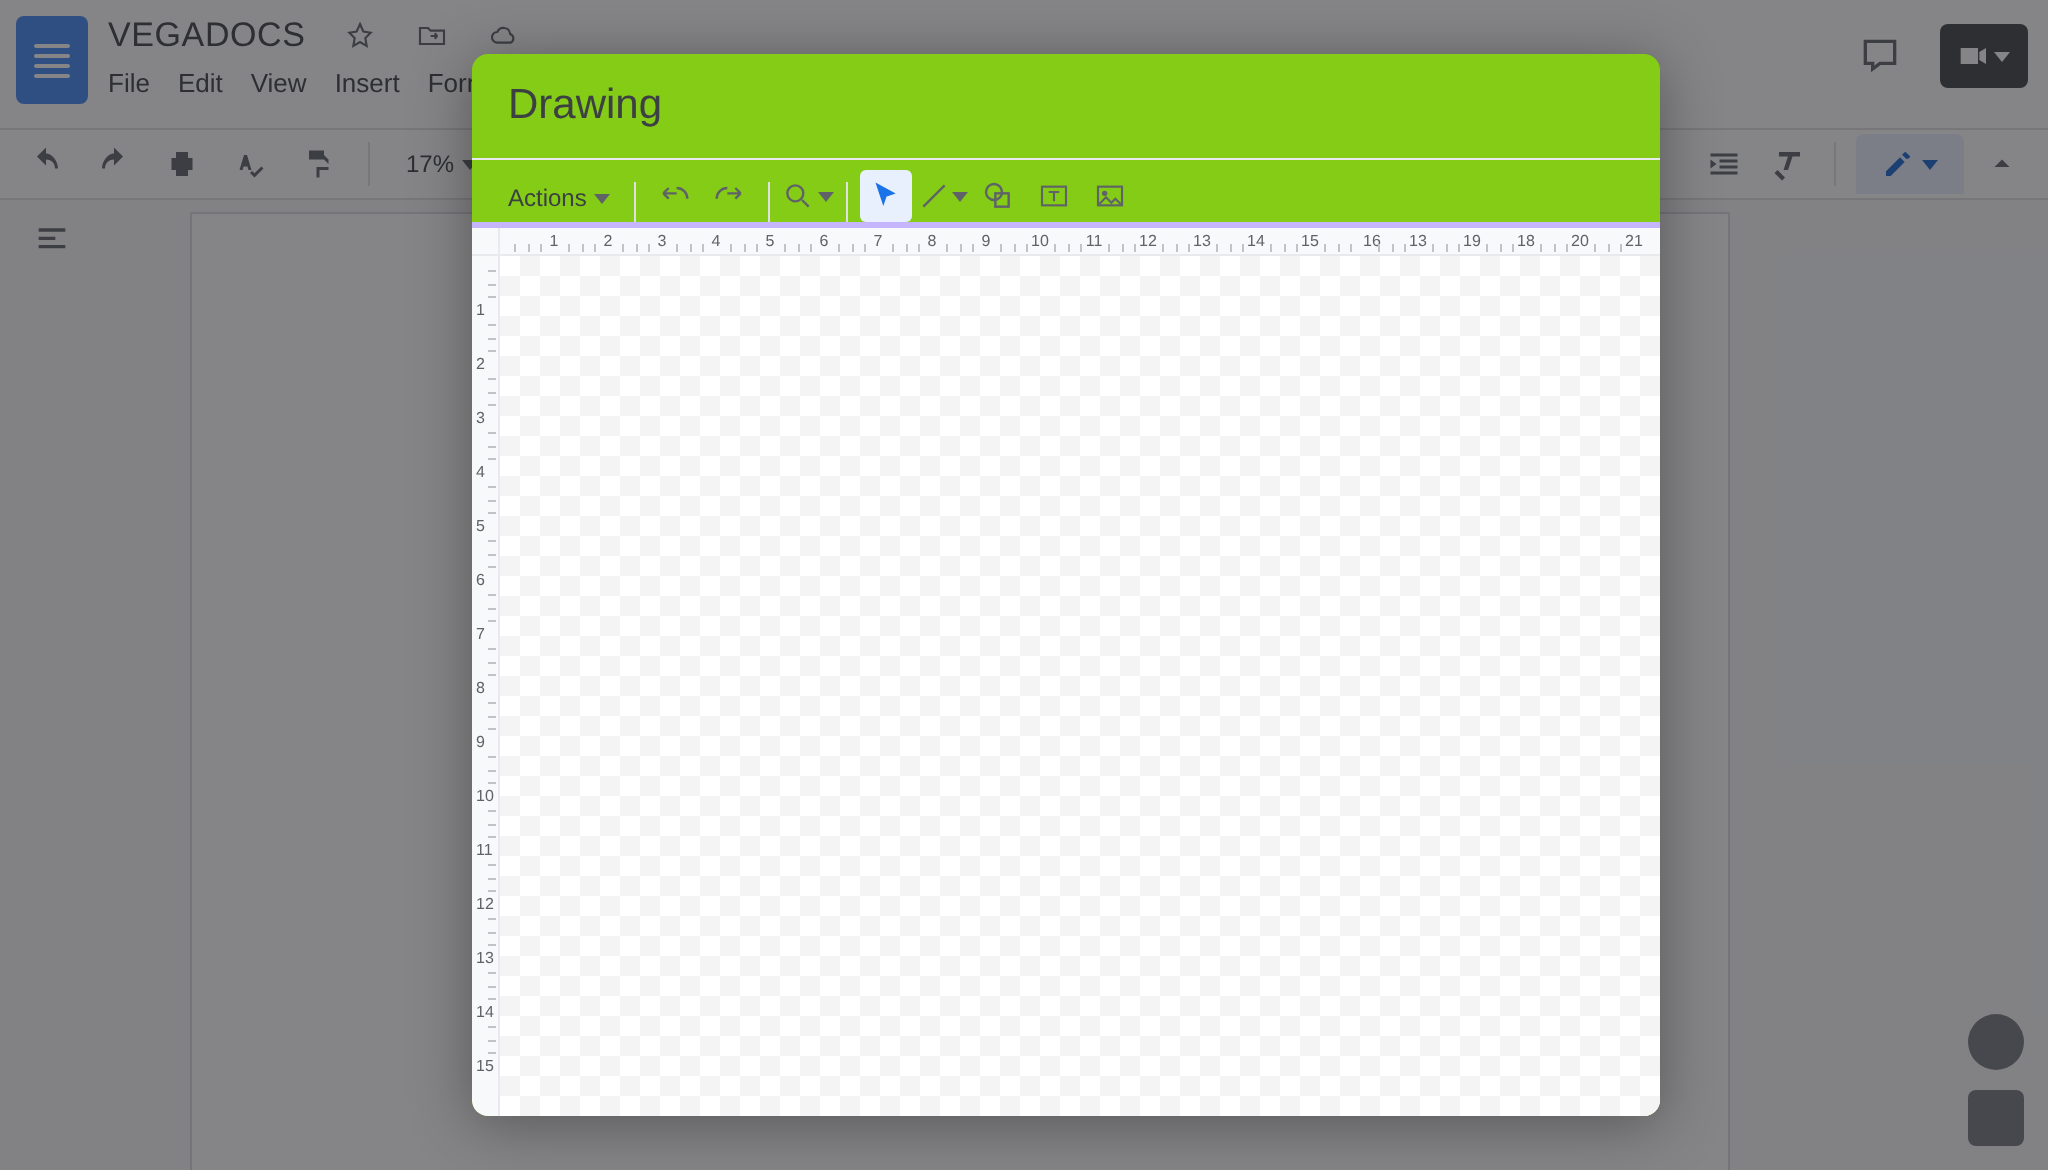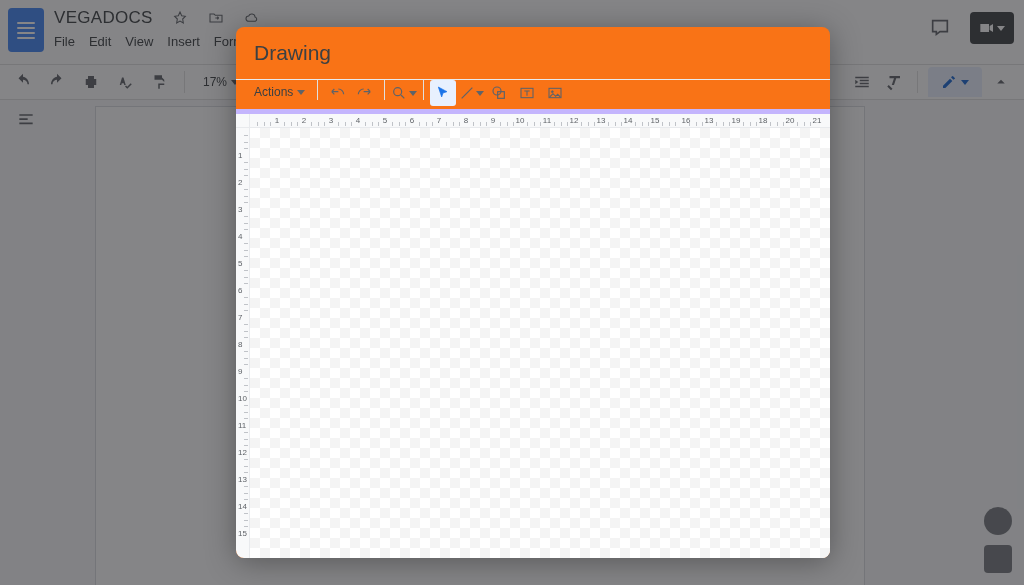--- a/index.html
+++ b/index.html
@@ -64,36 +64,36 @@
   .bi{width:28px;height:28px;border-radius:50%;background:#5f6368;opacity:.85;}
   .bi2{border-radius:4px;}
 
   
   .dim {
     position:absolute; inset:0; background: rgba(32,33,36,0.55);
   }
 
   
   .modal {
-    position:absolute; width:594px; background:#f97316; border-radius:8px;
+    position:absolute; width:594px; background:#84cc16; border-radius:8px;
     left:236px; top:27px; height:531px; box-shadow:0 4px 30px rgba(0,0,0,.35);
     display:flex; flex-direction:column; overflow:hidden;
   }
   .modal-header{
     display:flex; align-items:center; justify-content:space-between;
     padding:14px 18px; border-bottom:1px solid #e8eaed;
   }
   .modal-title{font-size:21px; color:#3c4043; font-weight:400;}
   .save-close{
     background:#1a73e8;color:#fff;border:none;border-radius:4px;
     font-size:14px;font-weight:500;height:36px;padding:0 18px;cursor:pointer;
   }
   .draw-toolbar{
-    display:flex;align-items:flex-start;height:34px;padding:0 12px;gap:2px;
-    border-bottom:5px solid #c4b5fd;
+    display:flex;align-items:flex-end;height:34px;padding:0 12px;gap:2px;
+    border-bottom:3px solid #c4b5fd;
   }
   .actions-btn{font-size:12px;color:#3c4043;display:flex;align-items:center;gap:4px;padding:0 6px;height:24px;}
   .dtb-btn{width:26px;height:26px;display:flex;align-items:center;justify-content:center;color:#5f6368;border-radius:3px;}
   .dtb-btn svg{width:16px;height:16px;fill:currentColor;stroke:currentColor;}
   .dtb-sep{width:1px;height:20px;background:#e0e0e0;margin:0 4px;}
   .dtb-btn.selected{background:#e8f0fe;}
   .dtb-btn.selected svg{fill:#1a73e8;stroke:#1a73e8;}
 
   .canvas-wrap{flex:1;display:flex;position:relative;}
   .ruler-h{

